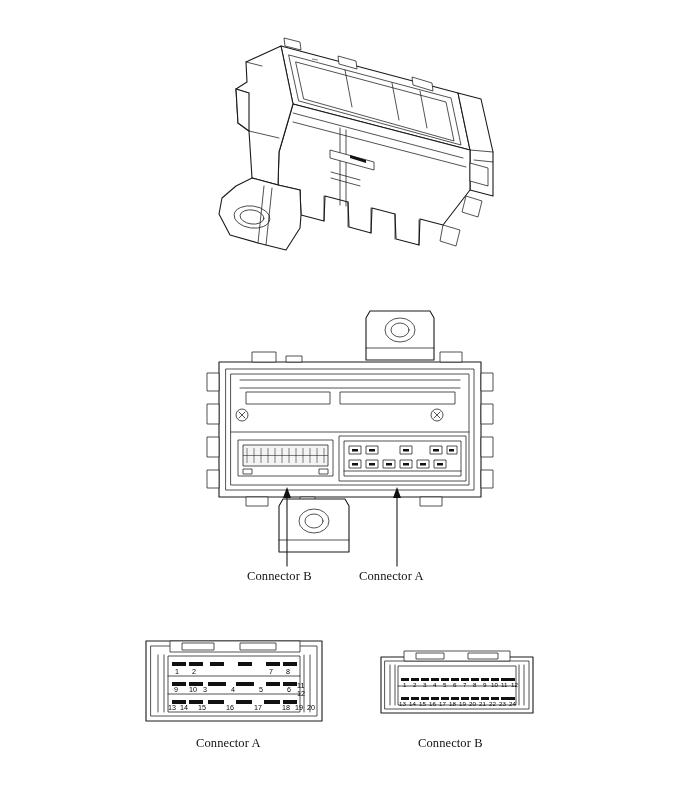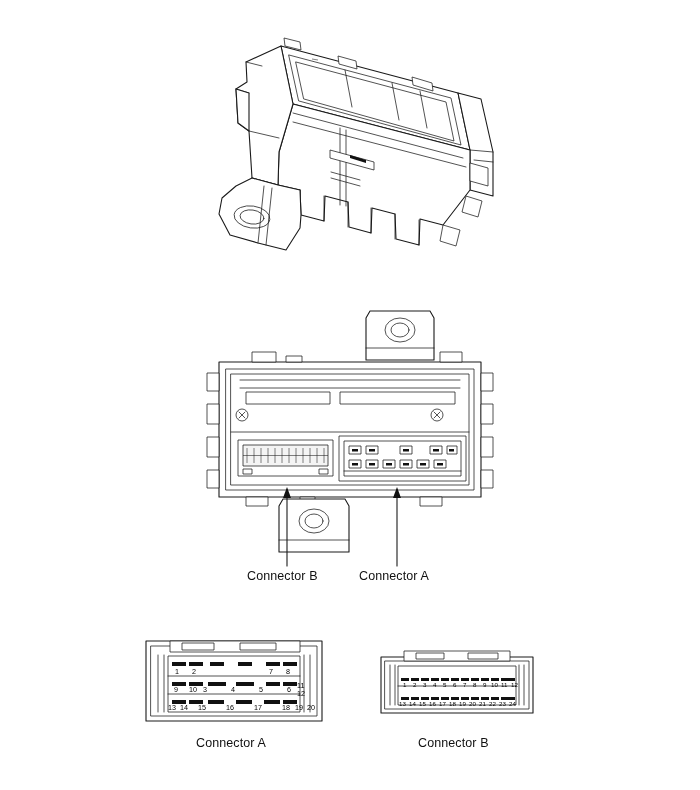--- a/index.html
+++ b/index.html
@@ -26,20 +26,21 @@
     left: 0; top: 0;
     width: 700px;
     height: 790px;
   }
   .lbl {
     position: absolute;
     font-size: 12.5px;
     color: #111;
     white-space: nowrap;
     letter-spacing: 0.1px;
+    font-family: Liberation Serif, serif;
   }
   .lbl-connector-b-top { left: 247px; top: 569px; }
   .lbl-connector-a-top { left: 359px; top: 569px; }
   .lbl-connector-a-bot { left: 196px; top: 736px; }
   .lbl-connector-b-bot { left: 418px; top: 736px; }
 
   .pinnum {
     position: absolute;
     font-size: 7.2px;
     color: #000;

